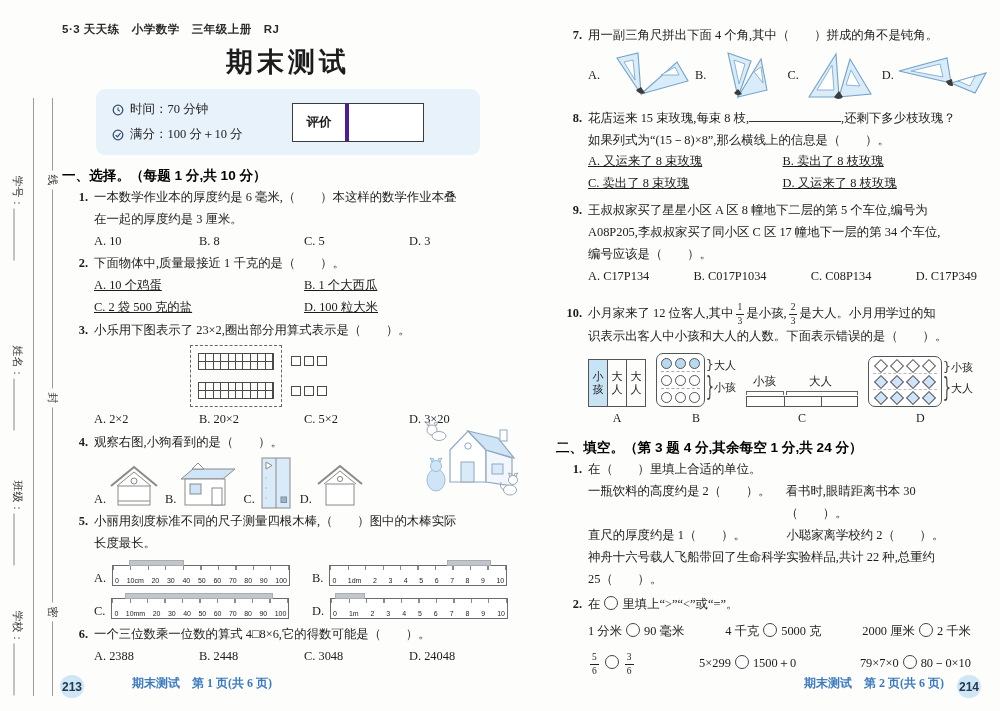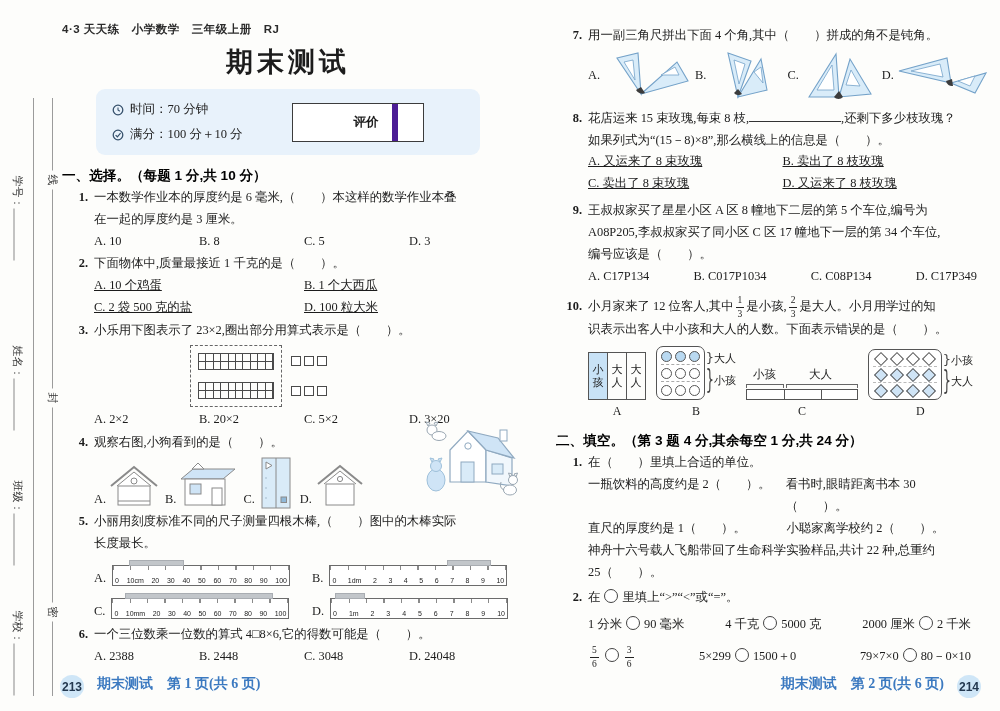--- a/index.html
+++ b/index.html
@@ -30,22 +30,22 @@
     border:1px solid #a9cdeb;flex:none;}
   .logo-text{color:#2e6cb3;font-weight:bold;font-size:14px;letter-spacing:1px;}
   .series{font-size:11.5px;font-weight:bold;color:#2b2b2b;letter-spacing:.5px;}
   .page-title{text-align:center;font-size:27px;font-weight:bold;letter-spacing:4px;margin-top:7px;}
 
   .infobox{margin:9px 0 0 34px;width:384px;box-sizing:border-box;background:#e8f2fb;
     border-radius:9px;padding:8px 12px 8px 16px;display:flex;align-items:center;
     justify-content:space-between;}
   .info-line{font-size:12.5px;line-height:2;color:#222;display:flex;align-items:center;gap:6px;}
   .evalbox{display:flex;border:1px solid #3c3c3c;background:#fff;height:37px;width:130px;margin-right:44px;}
-  .eval-l{width:52px;border-right:6px solid #4c1d95;display:flex;align-items:center;
-    justify-content:center;font-weight:bold;font-size:12.5px;padding-left:47px;}
+  .eval-l{width:52px;border-right:4px solid #4c1d95;display:flex;align-items:center;
+    justify-content:center;font-weight:bold;font-size:12.5px;}
   .eval-r{flex:1;}
 
   
   .sec-head{font-family:"Liberation Sans",sans-serif;font-weight:bold;font-size:13.6px;
     margin:12px 0 2px 0;color:#000;}
   .q{display:flex;font-size:12.4px;line-height:1.76;margin-top:1px;}
   .qn{font-weight:bold;flex:none;width:26px;text-align:right;padding-right:6px;}
   .qb{flex:1;min-width:0;}
   .opts4{display:flex;}
   .opts4>span{width:25%;}
@@ -135,41 +135,41 @@
   .frow{display:flex;justify-content:space-between;margin-top:5px;padding-right:6px;}
   .frow .item{white-space:nowrap;}
 
   
   .foot{position:absolute;bottom:13px;display:flex;align-items:flex-start;gap:13px;}
   .foot-l{left:60px;}
   .foot-r{right:19px;}
   .pgnum{width:24px;height:23px;border-radius:50%;background:#cfe6f7;color:#23384f;
     font-family:"Liberation Sans",sans-serif;font-weight:bold;font-size:12px;
     display:flex;align-items:center;justify-content:center;}
-  .pgtext{color:#3b79c0;font-size:14px;font-weight:bold;}
+  .pgtext{color:#3b79c0;font-size:12px;font-weight:bold;margin-left:35px;}
 </style>
 </head>
 <body>
 
 <div>
   <div class="seal-line" style="left:33px;"></div>
   <div class="seal-line" style="left:52px;"></div>
   <div class="seal-field" style="top:218px;"><span>学号：</span><span class="seal-underline"></span></div>
   <div class="seal-field" style="top:388px;"><span>姓名：</span><span class="seal-underline"></span></div>
   <div class="seal-field" style="top:523px;"><span>班级：</span><span class="seal-underline"></span></div>
   <div class="seal-field" style="top:653px;"><span>学校：</span><span class="seal-underline"></span></div>
   <div class="seal-char" style="top:180px;">线</div>
   <div class="seal-char" style="top:398px;">封</div>
   <div class="seal-char" style="top:612px;">密</div>
 </div>
 
 <div class="col-l">
 
   <div class="hdr">
-    <div class="series sans">4·3 天天练　小学数学　三年级上册　RJ</div>
+    <div class="series sans">5·3 天天练　小学数学　三年级上册　RJ</div>
   </div>
 
   <div class="page-title">期末测试</div>
 
   <div class="infobox">
     <div>
       <div class="info-line">
         <svg width="12" height="12" viewBox="0 0 16 16">
           <circle cx="8" cy="8" r="6.4" fill="none" stroke="#35506b" stroke-width="1.7"></circle>
           <path d="M8 4.6 V8 L10.4 9.6" fill="none" stroke="#35506b" stroke-width="1.4"></path>
@@ -516,21 +516,21 @@
       <div>编号应该是（　　）。</div>
       <div class="opts4 spread">
         <span>A. C17P134</span>
         <span>B. C017P1034</span>
         <span>C. C08P134</span>
         <span>D. C17P349</span>
       </div>
     </div>
   </div>
 
-  <div class="q" style="margin-top:9px;">
+  <div class="q" style="margin-top:16px;">
     <span class="qn">10.</span>
     <div class="qb">
       <div><span>小月家来了 12 位客人,其中</span><span class="frac">
             <span class="fn">1</span>
             <span class="fd">3</span>
           </span><span>是小孩,</span><span class="frac">
             <span class="fn">2</span>
             <span class="fd">3</span>
           </span><span>是大人。小月用学过的知</span></div>
       <div>识表示出客人中小孩和大人的人数。下面表示错误的是（　　）。</div>

